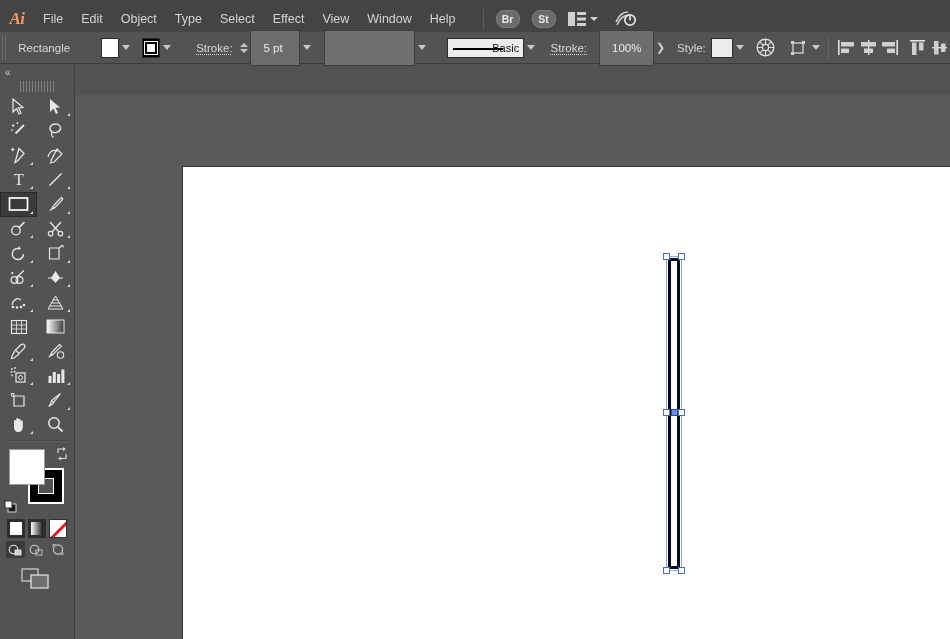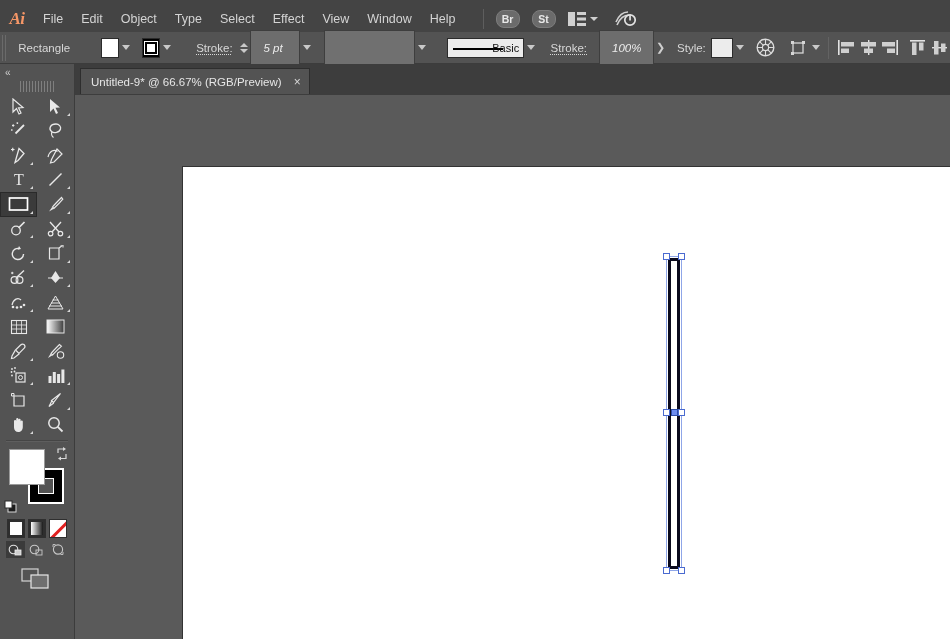--- a/index.html
+++ b/index.html
@@ -175,21 +175,20 @@
   .field {
     height: 36px;
     background: #6d6d6d;
     border: 1px solid #3e3e3e;
     box-sizing: border-box;
     color: #ececec;
     font-size: 11.5px;
     display: flex;
     align-items: center;
     padding: 0 12px;
-    font-style: italic;
   }
   .field-wide { background: #707070; }
   .brushbox {
     width: 86px; height: 20px;
     background: #ececec;
     border: 1px solid #2b2b2b;
     box-sizing: border-box;
     display: flex;
     align-items: center;
     position: relative;
@@ -601,26 +600,20 @@
     </div>
     <div class="icon-btn">
       <svg width="19" height="17" viewBox="0 0 19 17">
         <rect x="2" y="8" width="15" height="1.4" fill="#e2e2e2"></rect>
         <rect x="4" y="2" width="4.5" height="13.5" fill="#cfcfcf"></rect>
         <rect x="11" y="4.5" width="4.5" height="8.5" fill="#cfcfcf"></rect>
       </svg>
     </div>
   </div>
 
-  <div class="tabbar">
-    <div class="doctab">
-      <span class="title">Untitled-9* @ 66.67% (RGB/Preview)</span>
-      <span class="closex">×</span>
-    </div>
-  </div>
 
   <div class="toolpanel">
     <div class="tp-collapse">«</div>
     <div class="tp-grip"></div>
 
     <div class="tool-grid">
 
       <div class="tool">
         <svg width="15" height="17" viewBox="0 0 15 17">
             <path d="M2 1 L2 14 L5.5 10.5 L8 16 L10 15 L7.5 9.8 L12 9.5 Z" fill="none" stroke="#e8e8e8" stroke-width="1.2"></path>

